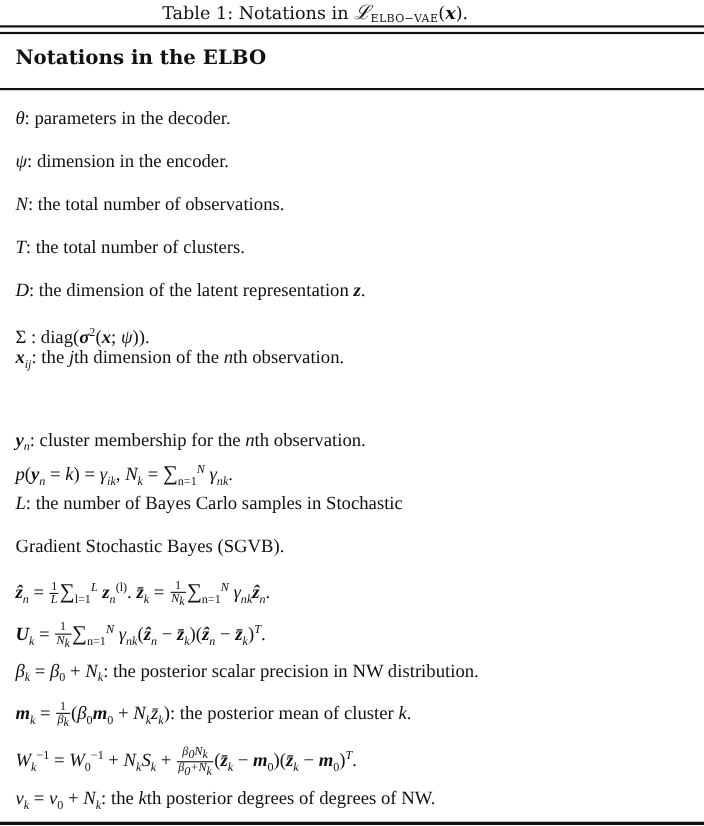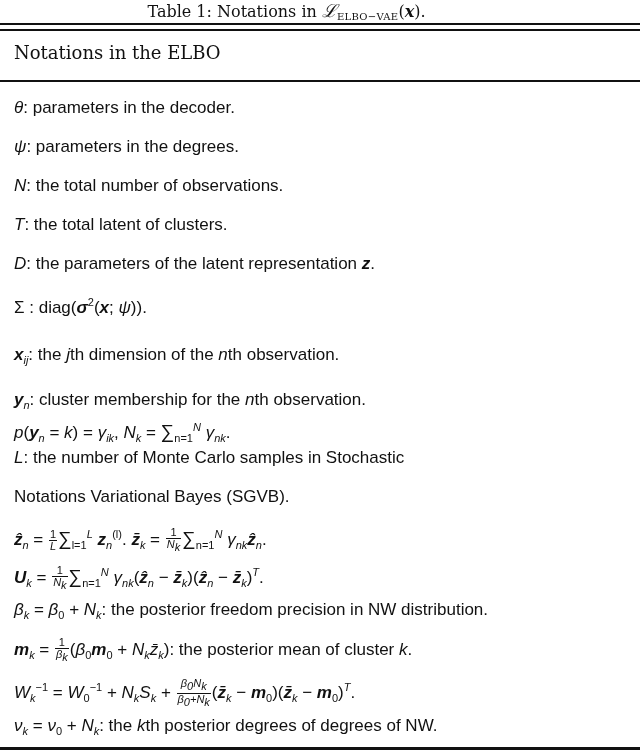--- a/index.html
+++ b/index.html
@@ -7,53 +7,53 @@
          font-family: "DejaVu Serif", "Liberation Serif", serif; color:#111; }
   .caption { position:absolute; top:0; left:0; width:573px; text-align:center;
              font-size:16px; line-height:22px; }
   .caption .cal { font-style:italic; font-family:"Liberation Serif", serif; font-size:18px; }
   .caption sub { font-size:10px; vertical-align:-3px; letter-spacing:0.3px; }
   .rule { position:absolute; left:0; width:640px; background:#111; }
   .r1 { top:23px; height:2px; }
   .r2 { top:29px; height:2px; }
   .r3 { top:80px; height:2px; }
   .r4 { top:747px; height:3px; }
-  .header { position:absolute; top:42px; left:14px; font-weight:normal; font-size:18px;
+  .header { position:absolute; top:42px; left:14px; font-weight:bold; font-size:18px;
             font-family:"DejaVu Serif", serif; }
   .row { position:absolute; left:14px; font-size:17px; line-height:22px;
-         font-family:Liberation Sans, sans-serif; white-space:nowrap; }
+         font-family:Liberation Serif, serif; white-space:nowrap; }
   .m { font-style:italic; }
   .b { font-weight:bold; font-style:italic; }
   .frac { display:inline-block; vertical-align:middle; text-align:center; font-size:11px; line-height:11px; margin:0 1px; }
   .frac .num { display:block; border-bottom:1px solid #111; padding:0 1px; }
   .frac .den { display:block; padding:0 1px; }
   sup, sub { font-size:11px; }
   .sum { font-size:19px; }
 </style>
 </head>
 <body>
 
 <div class="caption"><span>Table 1: Notations in </span><span class="cal">ℒ</span><sub>ELBO−VAE</sub>(<b><i>x</i></b>).</div>
 
 <div class="rule r1"></div>
 <div class="rule r2"></div>
 <div class="header">Notations in the ELBO</div>
 <div class="rule r3"></div>
 
 <div class="row" style="top:97px"><span class="m">θ</span><span>: parameters in the decoder.</span></div>
-<div class="row" style="top:136px"><span class="m">ψ</span><span>: parameters in the degrees.</span></div>
+<div class="row" style="top:136px"><span class="m">ψ</span><span>: dimension in the encoder.</span></div>
 <div class="row" style="top:175px"><span class="m">N</span><span>: the total number of observations.</span></div>
-<div class="row" style="top:214px"><span class="m">T</span><span>: the total latent of clusters.</span></div>
-<div class="row" style="top:253px"><span class="m">D</span><span>: the parameters of the latent representation </span><span class="b">z</span>.</div>
+<div class="row" style="top:214px"><span class="m">T</span><span>: the total number of clusters.</span></div>
+<div class="row" style="top:253px"><span class="m">D</span><span>: the dimension of the latent representation </span><span class="b">z</span>.</div>
 <div class="row" style="top:291px">Σ : diag(<span class="b">σ</span><sup>2</sup>(<span class="b">x</span>; <span class="m">ψ</span>)).</div>
-<div class="row" style="top:344px"><span class="b">x</span><sub class="m">ij</sub>: the <span class="m">j</span>th dimension of the <span class="m">n</span>th observation.</div>
+<div class="row" style="top:314px"><span class="b">x</span><sub class="m">ij</sub>: the <span class="m">j</span>th dimension of the <span class="m">n</span>th observation.</div>
 <div class="row" style="top:389px"><span class="b">y</span><sub class="m">n</sub>: cluster membership for the <span class="m">n</span>th observation.</div>
 <div class="row" style="top:416px"><span class="m">p</span>(<span class="b">y</span><sub class="m">n</sub> = <span class="m">k</span>) = <span class="m">γ</span><sub class="m">ik</sub>, <span class="m">N</span><sub class="m">k</sub> = <span class="sum">∑</span><sub>n=1</sub><sup class="m">N</sup> <span class="m">γ</span><sub class="m">nk</sub>.</div>
-<div class="row" style="top:447px"><span class="m">L</span><span>: the number of Monte Carlo samples in Stochastic</span></div>
-<div class="row" style="top:486px"><span>Notations Variational Bayes (SGVB).</span></div>
+<div class="row" style="top:447px"><span class="m">L</span><span>: the number of Bayes Carlo samples in Stochastic</span></div>
+<div class="row" style="top:486px"><span>Gradient Stochastic Bayes (SGVB).</span></div>
 <div class="row" style="top:523px"><span class="b">ẑ</span><sub class="m">n</sub> = <span class="frac"><span class="num">1</span><span class="den m">L</span></span><span class="sum">∑</span><sub>l=1</sub><sup class="m">L</sup> <span class="b">z</span><sub class="m">n</sub><sup>(l)</sup>. <span class="b">z̄</span><sub class="m">k</sub> = <span class="frac"><span class="num">1</span><span class="den m">N<sub>k</sub></span></span><span class="sum">∑</span><sub>n=1</sub><sup class="m">N</sup> <span class="m">γ</span><sub class="m">nk</sub><span class="b">ẑ</span><sub class="m">n</sub>.</div>
 <div class="row" style="top:561px"><span class="b">U</span><sub class="m">k</sub> = <span class="frac"><span class="num">1</span><span class="den m">N<sub>k</sub></span></span><span class="sum">∑</span><sub>n=1</sub><sup class="m">N</sup> <span class="m">γ</span><sub class="m">nk</sub>(<span class="b">ẑ</span><sub class="m">n</sub> − <span class="b">z̄</span><sub class="m">k</sub>)(<span class="b">ẑ</span><sub class="m">n</sub> − <span class="b">z̄</span><sub class="m">k</sub>)<sup class="m">T</sup>.</div>
-<div class="row" style="top:599px"><span class="m">β</span><sub class="m">k</sub> = <span class="m">β</span><sub>0</sub> + <span class="m">N</span><sub class="m">k</sub><span>: the posterior freedom precision in NW distribution.</span></div>
+<div class="row" style="top:599px"><span class="m">β</span><sub class="m">k</sub> = <span class="m">β</span><sub>0</sub> + <span class="m">N</span><sub class="m">k</sub><span>: the posterior scalar precision in NW distribution.</span></div>
 <div class="row" style="top:637px"><span class="b">m</span><sub class="m">k</sub> = <span class="frac"><span class="num">1</span><span class="den m">β<sub>k</sub></span></span>(<span class="m">β</span><sub>0</sub><span class="b">m</span><sub>0</sub> + <span class="m">N</span><sub class="m">k</sub><span class="m">z̄</span><sub class="m">k</sub>)<span>: the posterior mean of cluster </span><span class="m">k</span>.</div>
 <div class="row" style="top:676px"><span class="m">W</span><sub class="m">k</sub><sup>−1</sup> = <span class="m">W</span><sub>0</sub><sup>−1</sup> + <span class="m">N</span><sub class="m">k</sub><span class="m">S</span><sub class="m">k</sub> + <span class="frac"><span class="num m">β<sub>0</sub>N<sub>k</sub></span><span class="den m">β<sub>0</sub>+N<sub>k</sub></span></span>(<span class="b">z̄</span><sub class="m">k</sub> − <span class="b">m</span><sub>0</sub>)(<span class="b">z̄</span><sub class="m">k</sub> − <span class="b">m</span><sub>0</sub>)<sup class="m">T</sup>.</div>
 <div class="row" style="top:715px"><span class="m">ν</span><sub class="m">k</sub> = <span class="m">ν</span><sub>0</sub> + <span class="m">N</span><sub class="m">k</sub><span>: the </span><span class="m">k</span><span>th posterior degrees of degrees of NW.</span></div>
 
 <div class="rule r4"></div>
 
 </body></html>

